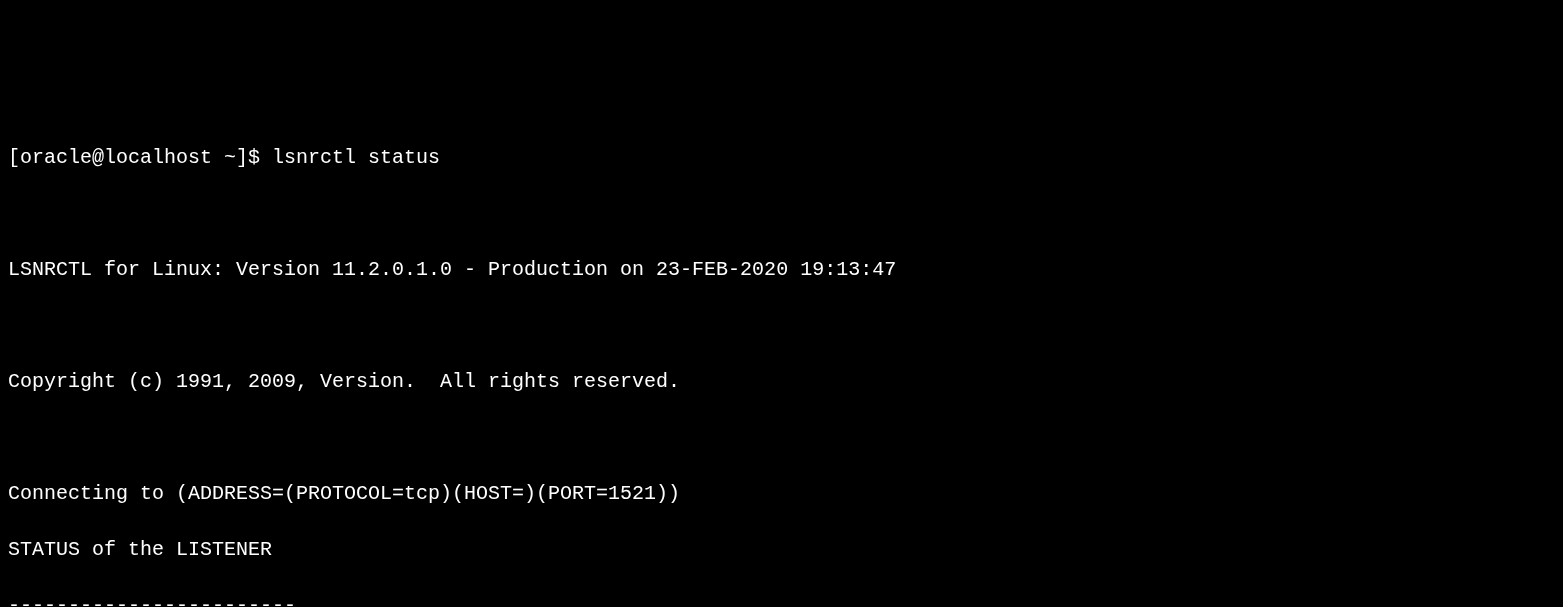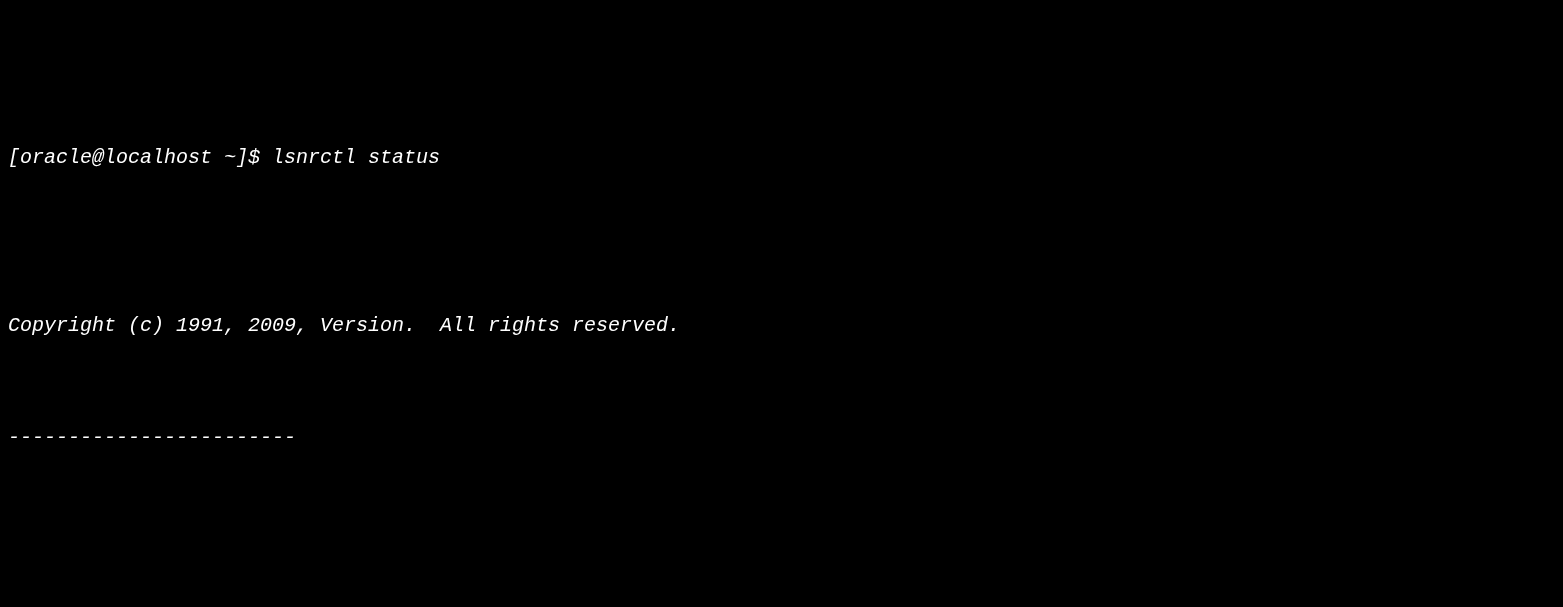--- a/index.html
+++ b/index.html
@@ -19,34 +19,36 @@
       width: 1563px;
       height: 607px;
     }
     .terminal {
       width: 100%;
       height: 100%;
     }
     .line {
       display: block;
       min-height: 1.4em;
-      font-style: italic;
     }
   </style>
 </head>
 <body>
 
 
 
 <div class="terminal">
 <span class="line"><span>[oracle@localhost ~]$ </span><span>lsnrctl status</span></span>
 <span class="line"></span>
+<span class="line">LSNRCTL for Linux: Version 11.2.0.1.0 - Production on 23-FEB-2020 19:13:47</span>
 <span class="line"></span>
 <span class="line">Copyright (c) 1991, 2009, Version.  All rights reserved.</span>
 <span class="line"></span>
+<span class="line">Connecting to (ADDRESS=(PROTOCOL=tcp)(HOST=)(PORT=1521))</span>
+<span class="line">STATUS of the LISTENER</span>
 <span class="line">------------------------</span>
 
 
 
 
 
 
 
 
 

